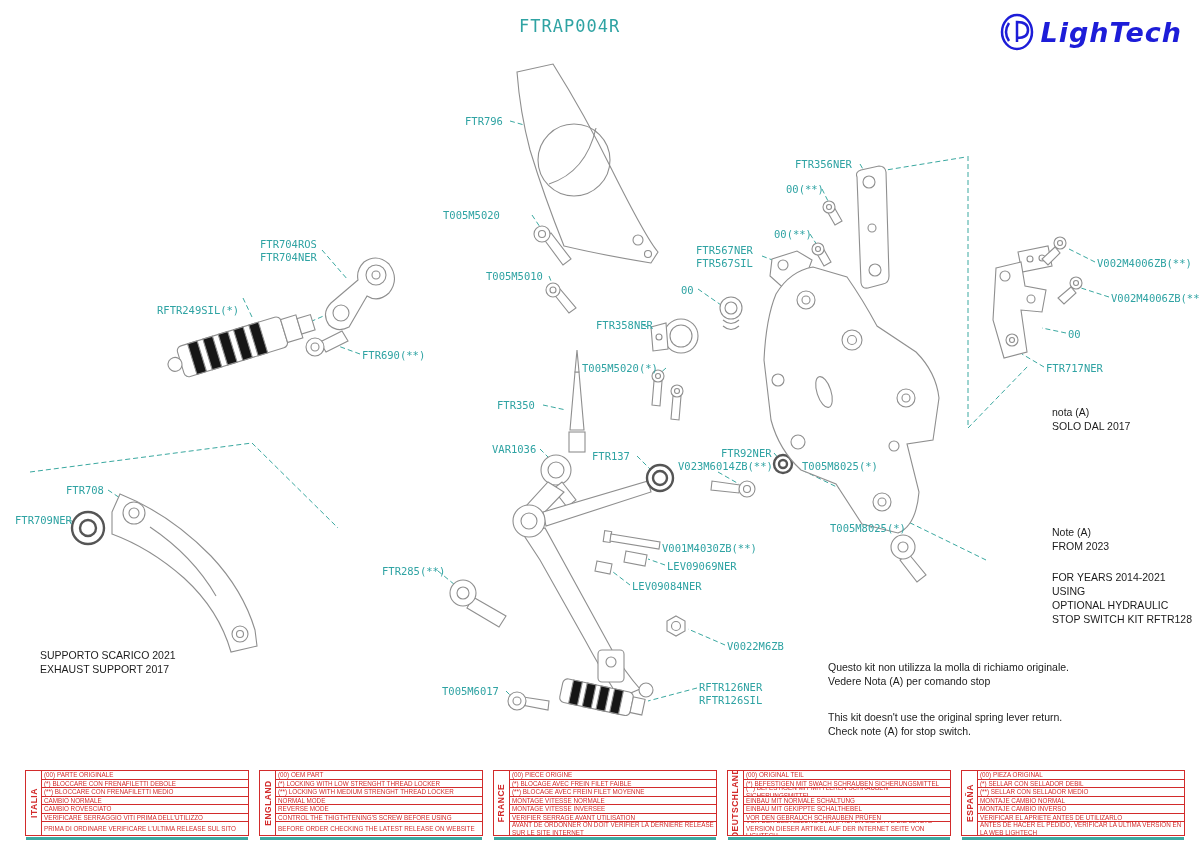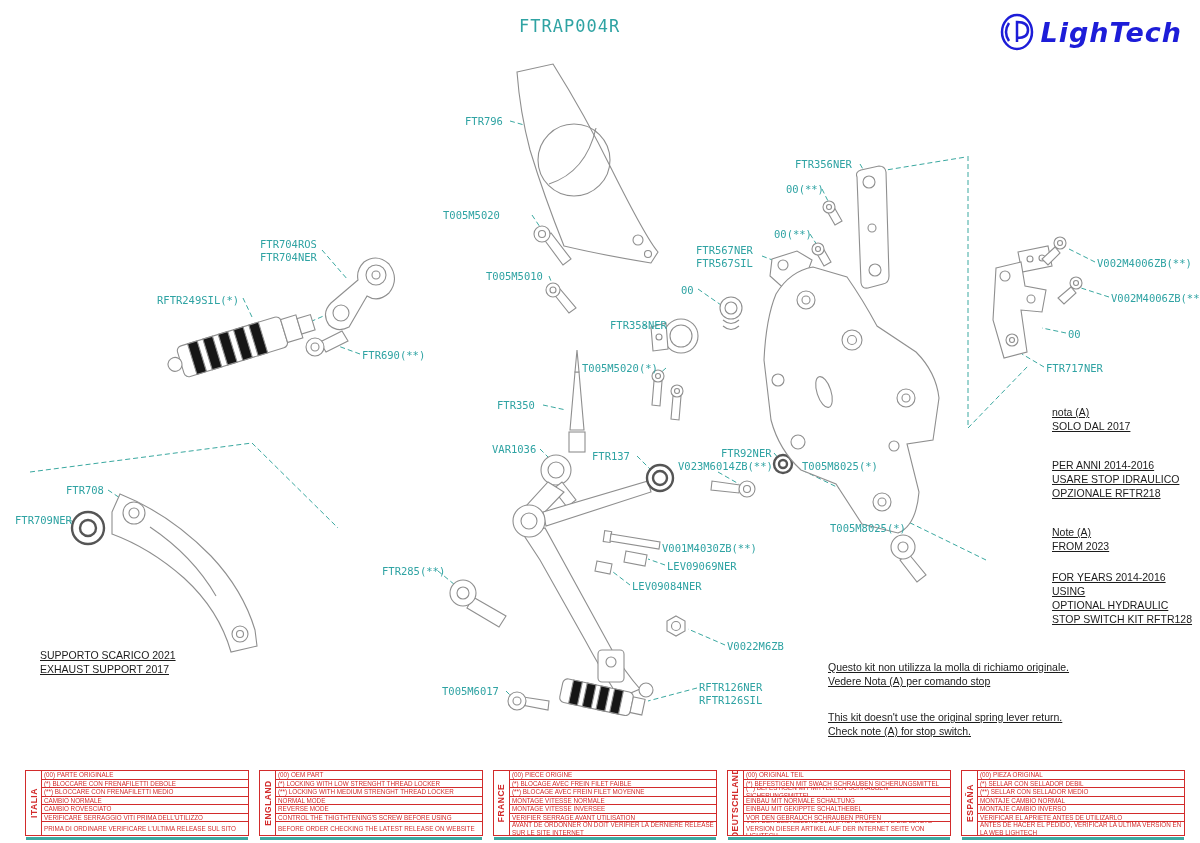--- a/index.html
+++ b/index.html
@@ -10,21 +10,21 @@
   .drawing .lead path{fill:none;stroke:#3aa8a0;stroke-width:1;stroke-dasharray:5 3;}
   .drawing .open{fill:none !important;}
   .drawing .band{fill:#161616 !important;}
   .drawing .dark circle{stroke:#555;stroke-width:2.4;}
   .title{position:absolute;left:519px;top:16px;font-size:17px;letter-spacing:1px;color:#2fa3a3;}
   .logo{position:absolute;top:12px;right:18px;display:flex;align-items:center;gap:0;}
   .logo-text{font-family:"DejaVu Sans",sans-serif;font-style:italic;font-weight:bold;
              font-size:27px;color:#1d1dd8;letter-spacing:1px;}
   .lbl{position:absolute;color:#2fa3a3;font-size:10.5px;line-height:12.5px;white-space:pre-line;}
   .note{position:absolute;color:#1c1c1c;font-family:"Liberation Sans",sans-serif;
-        font-size:10.5px;line-height:14px;white-space:pre-line;text-decoration:underline;}
+        font-size:10.5px;line-height:14px;white-space:pre-line;}
   .tables{position:absolute;left:25px;top:770px;width:1160px;height:66px;display:flex;gap:10px;}
   .ftable{flex:1;border:1px solid #d22b2b;display:flex;position:relative;background:#fff;}
   .country{width:15px;border-right:1px solid #d22b2b;display:flex;align-items:center;justify-content:center;overflow:hidden;}
   .country span{transform:rotate(-90deg);color:#d22b2b;font-size:8.5px;font-weight:bold;
                 letter-spacing:.5px;white-space:nowrap;font-family:"Liberation Sans",sans-serif;}
   .rows{flex:1;display:flex;flex-direction:column;overflow:hidden;}
   .trow{border-bottom:1px solid #d22b2b;color:#d22b2b;font-size:6.3px;line-height:7.5px;
         padding:0 2px;font-family:"Liberation Sans",sans-serif;flex:1;display:flex;align-items:center;overflow:hidden;}
   .trow:last-child{border-bottom:none;flex:1.7;}
   .tealbar{position:absolute;left:0;right:0;bottom:-5px;height:3px;background:#3aa8a0;}
@@ -314,29 +314,29 @@
       <path d="M20,30 L20,10 q11,0 11,8 q0,8 -11,8" fill="none" stroke="#1d1dd8" stroke-width="2.5"></path>
     </svg>
     <span class="logo-text">LighTech</span>
   </div>
 
   <div class="lbl" style="left:465px;top:115px">FTR796</div>
   <div class="lbl" style="left:443px;top:209px">T005M5020</div>
   <div class="lbl" style="left:486px;top:270px">T005M5010</div>
   <div class="lbl" style="left:260px;top:238px">FTR704ROS
 FTR704NER</div>
-  <div class="lbl" style="left:157px;top:294px">RFTR249SIL(*)</div>
+  <div class="lbl" style="left:157px;top:304px">RFTR249SIL(*)</div>
   <div class="lbl" style="left:362px;top:349px">FTR690(**)</div>
   <div class="lbl" style="left:795px;top:158px">FTR356NER</div>
   <div class="lbl" style="left:786px;top:183px">00(**)</div>
   <div class="lbl" style="left:774px;top:228px">00(**)</div>
   <div class="lbl" style="left:696px;top:244px">FTR567NER
 FTR567SIL</div>
   <div class="lbl" style="left:681px;top:284px">00</div>
-  <div class="lbl" style="left:610px;top:319px">FTR358NER</div>
+  <div class="lbl" style="left:596px;top:319px">FTR358NER</div>
   <div class="lbl" style="left:582px;top:362px">T005M5020(*)</div>
   <div class="lbl" style="left:497px;top:399px">FTR350</div>
   <div class="lbl" style="left:492px;top:443px">VAR1036</div>
   <div class="lbl" style="left:592px;top:450px">FTR137</div>
   <div class="lbl" style="left:678px;top:460px">V023M6014ZB(**)</div>
   <div class="lbl" style="left:721px;top:447px">FTR92NER</div>
   <div class="lbl" style="left:802px;top:460px">T005M8025(*)</div>
   <div class="lbl" style="left:830px;top:522px">T005M8025(*)</div>
   <div class="lbl" style="left:1097px;top:257px">V002M4006ZB(**)</div>
   <div class="lbl" style="left:1111px;top:292px">V002M4006ZB(**)</div>
@@ -348,26 +348,23 @@
   <div class="lbl" style="left:662px;top:542px">V001M4030ZB(**)</div>
   <div class="lbl" style="left:667px;top:560px">LEV09069NER</div>
   <div class="lbl" style="left:632px;top:580px">LEV09084NER</div>
   <div class="lbl" style="left:727px;top:640px">V0022M6ZB</div>
   <div class="lbl" style="left:442px;top:685px">T005M6017</div>
   <div class="lbl" style="left:699px;top:681px">RFTR126NER
 RFTR126SIL</div>
 
   <div class="note" style="left:1052px;top:405px">nota (A)
 SOLO DAL 2017</div>
-  <div class="note" style="left:1052px;top:458px">PER ANNI 2014-2016
-USARE STOP IDRAULICO
-OPZIONALE RFTR218</div>
   <div class="note" style="left:1052px;top:525px">Note (A)
 FROM 2023</div>
-  <div class="note" style="left:1052px;top:570px">FOR YEARS 2014-2016 USING
+  <div class="note" style="left:1052px;top:570px">FOR YEARS 2014-2021 USING
 OPTIONAL HYDRAULIC
 STOP SWITCH KIT RFTR128</div>
   <div class="note" style="left:40px;top:648px">SUPPORTO SCARICO 2021
 EXHAUST SUPPORT 2017</div>
   <div class="note" style="left:828px;top:710px">This kit doesn't use the original spring lever return.
 Check note (A) for stop switch.</div>
   <div class="note" style="left:828px;top:660px">Questo kit non utilizza la molla di richiamo originale.
 Vedere Nota (A) per comando stop</div>
 
   <div class="tables">

